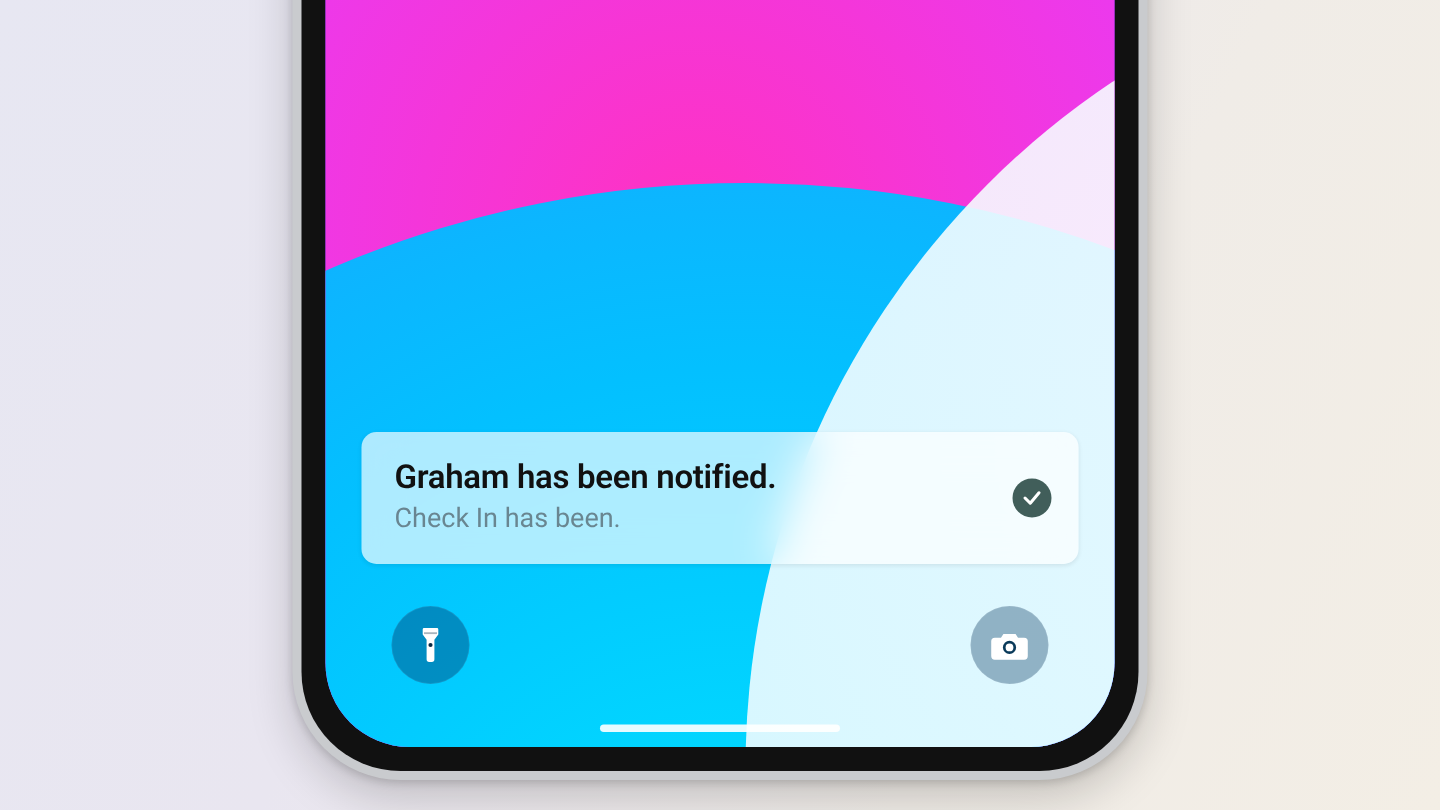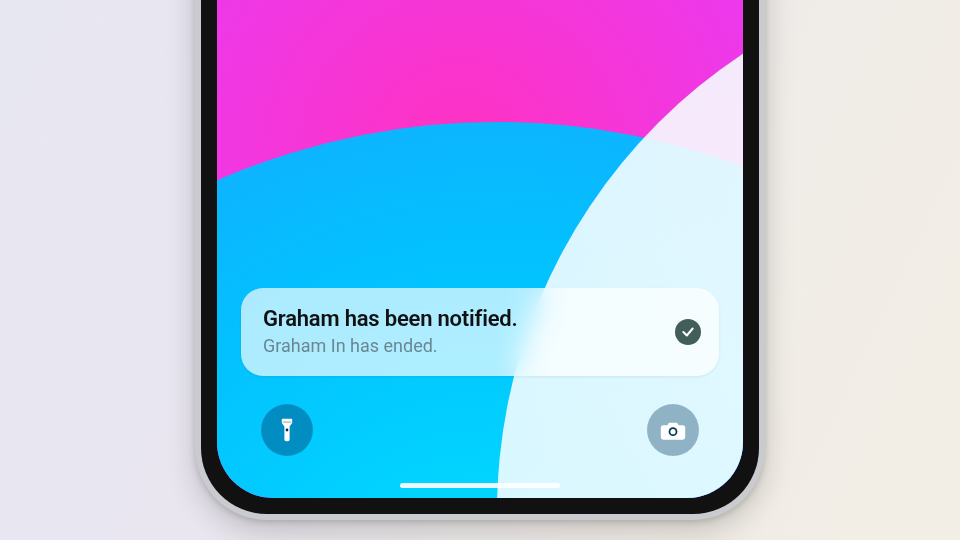--- a/index.html
+++ b/index.html
@@ -63,21 +63,21 @@
     left: 280px; top: 320px;
     background: radial-gradient(circle at 40% 30%, #ffffff 0%, #f3fcff 40%, #e5f8ff 70%, #d9f1ff 100%);
     opacity: 0.9;
   }
 
   .notification {
     position: absolute;
     left: 24px;
     right: 24px;
     bottom: 122px;
-    border-radius: 22px;
+    border-radius: 10px;
     padding: 18px 64px 20px 22px;
     background: rgba(255,255,255,0.68);
     backdrop-filter: blur(14px);
     -webkit-backdrop-filter: blur(14px);
     box-shadow: 0 1px 3px rgba(0,0,0,0.08);
   }
   .notification .title {
     font-size: 22px;
     font-weight: 600;
     color: #111;
@@ -140,21 +140,21 @@
 
         <div class="wallpaper">
           <div class="wave magenta"></div>
 
           <div class="wave blue"></div>
           <div class="wave white"></div>
         </div>
 
         <div class="notification">
           <div class="title">Graham has been notified.</div>
-          <div class="subtitle">Graham In has ended.</div>
+          <div class="subtitle">Check In has been.</div>
           <div class="check-badge">
             <svg width="14" height="14" viewBox="0 0 24 24" fill="none" stroke="#ffffff" stroke-width="3.5" stroke-linecap="round" stroke-linejoin="round">
               <polyline points="4 12 10 18 20 6"></polyline>
             </svg>
           </div>
         </div>
 
         <div class="quick-btn flash" aria-label="Flashlight">
           <span>
             <svg width="22" height="26" viewBox="0 0 24 30" fill="#ffffff">

